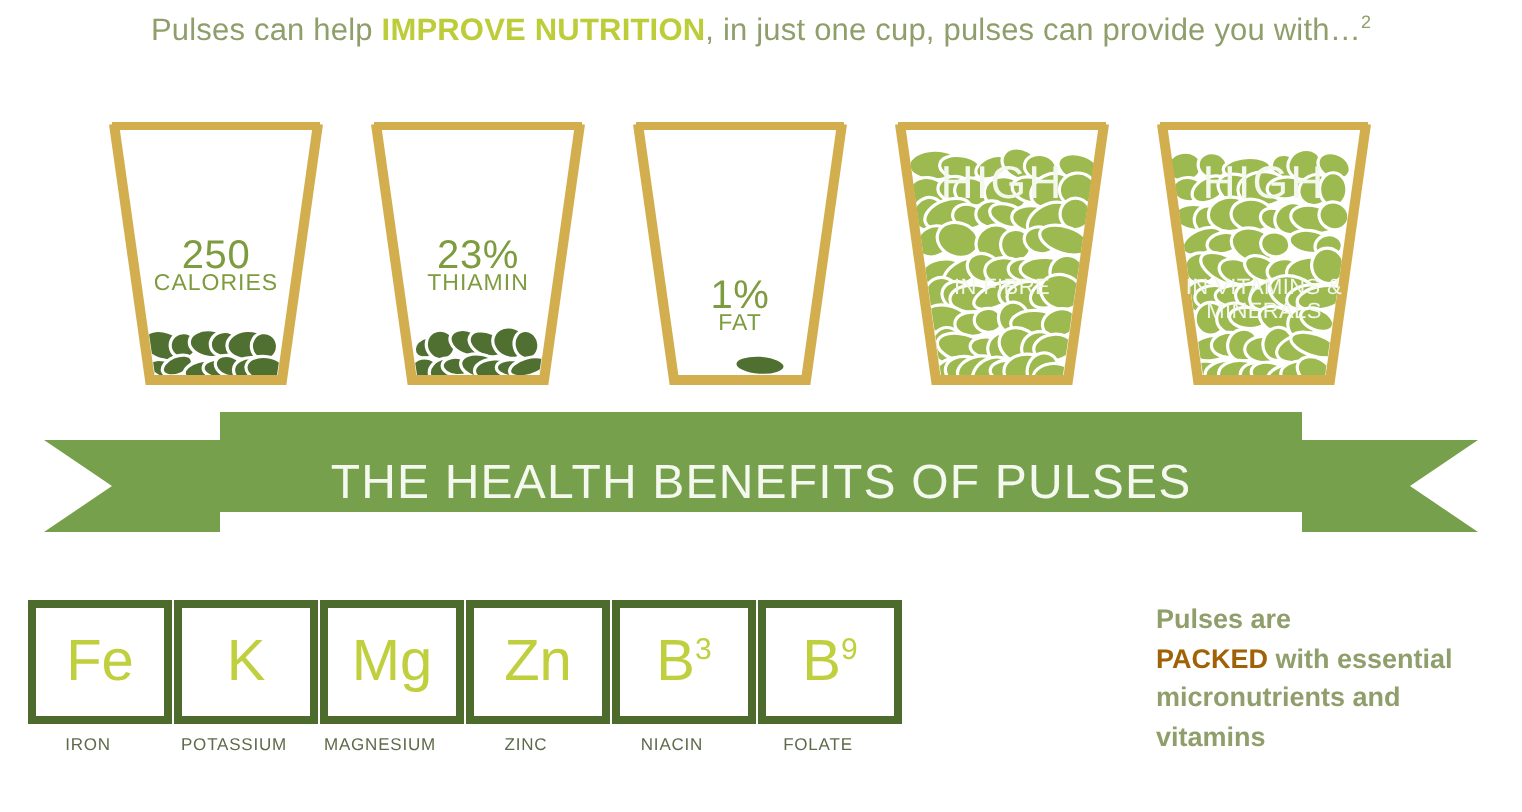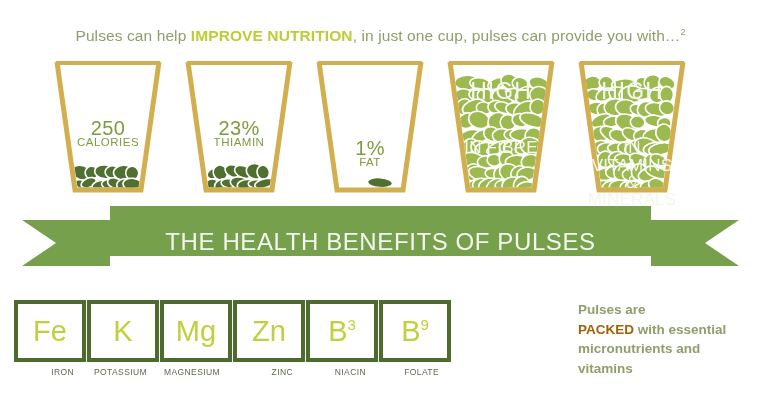--- a/index.html
+++ b/index.html
@@ -13,21 +13,21 @@
     position: relative;
     overflow: hidden;
     font-family: "Liberation Sans", sans-serif;
     -webkit-font-smoothing: antialiased;
   }
 
   
   #headline {
     position: absolute;
     left: 0;
-    top: 27px;
+    top: 6px;
     width: 761px;
     text-align: center;
     font-size: 15.5px;
     color: #8f9e6a;
     letter-spacing: 0.1px;
     white-space: nowrap;
   }
   #headline .strong {
     font-weight: bold;
     color: #bdcd3a;
@@ -71,21 +71,21 @@
     letter-spacing: 0.5px;
     display: block;
     margin-top: -1px;
   }
   .cup-label.white .cup-value {
     font-size: 23px;
     color: #f3f7ec;
     letter-spacing: 1px;
   }
   .cup-label.white .cup-unit {
-    font-size: 17px;
+    font-size: 11px;
     color: #f3f7ec;
     letter-spacing: 0.2px;
     margin-top: 36px;
   }
 
   
   #ribbon {
     position: absolute;
     left: 0;
     top: 206px;
@@ -107,21 +107,21 @@
   
   #nutrients {
     position: absolute;
     left: 14px;
     top: 300px;
     display: flex;
     gap: 13px;
   }
   .nutrient {
     width: 60px;
-    text-align: right;
+    text-align: center;
   }
   .nut-box {
     width: 72px;
     height: 62px;
     box-sizing: border-box;
     border: 4px solid #4e6b2e;
     display: flex;
     align-items: center;
     justify-content: center;
     background: #ffffff;

